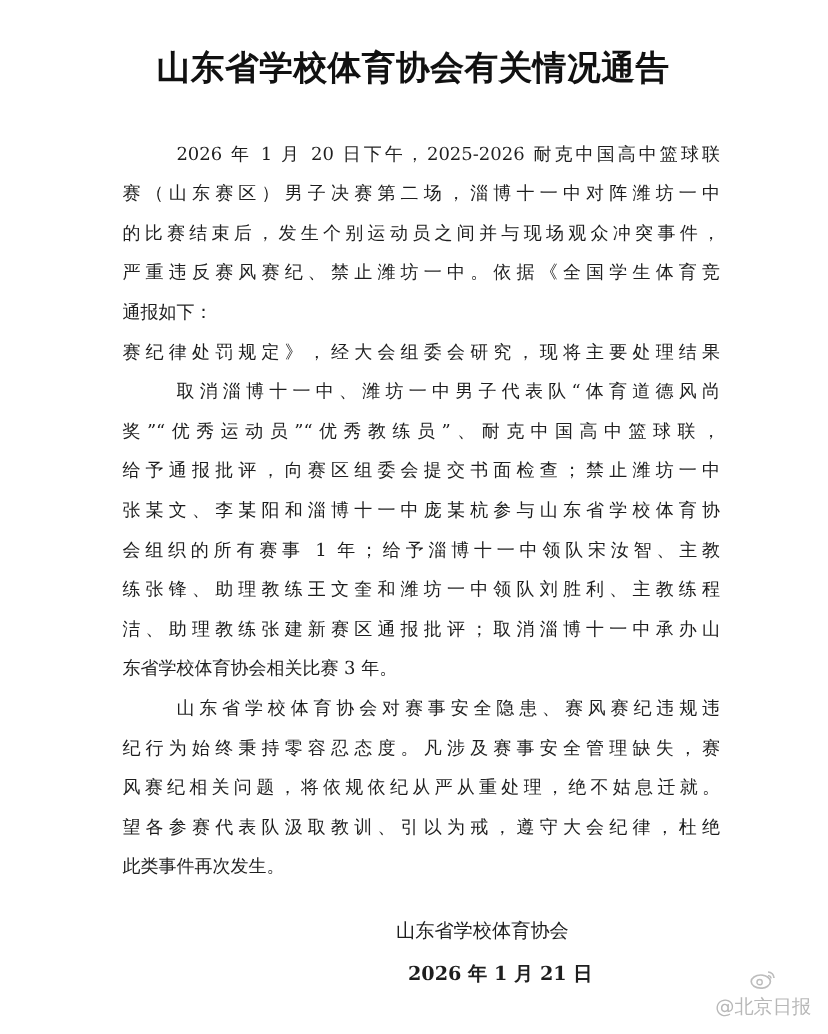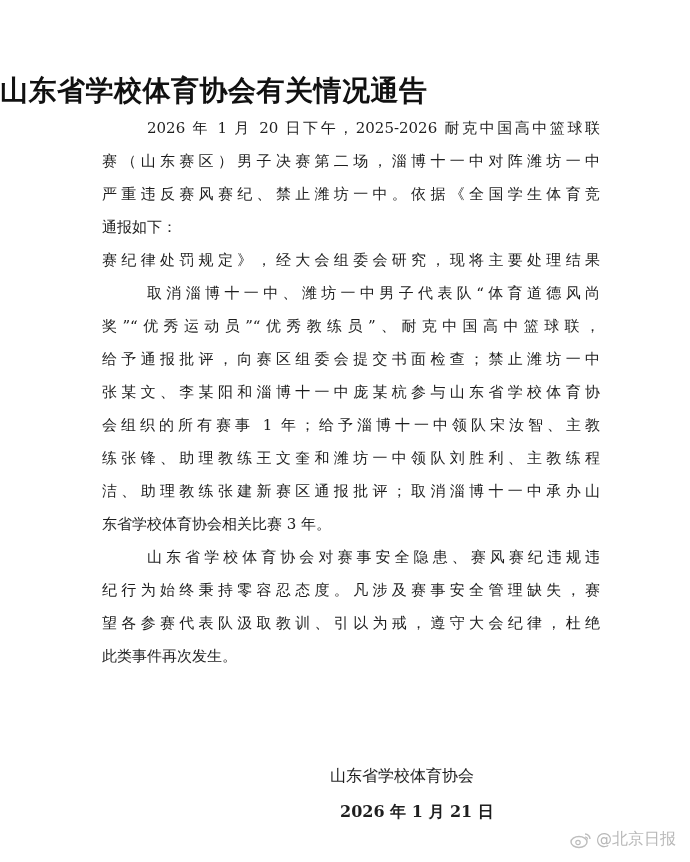--- a/index.html
+++ b/index.html
@@ -1,70 +1,72 @@
 <!DOCTYPE html>
 <html><head>
 <meta charset="utf-8">
 <style>
   html, body { margin: 0; padding: 0; }
   body {
     width: 690px; height: 862px; background: #ffffff; position: relative; overflow: hidden;
     font-family: "DejaVu Serif", "Liberation Serif", serif; color: #1e1e1e;
   }
   .title {
-    position: absolute; top: 38px; left: 0; width: 558px; text-align: left;
+    position: absolute; top: 38px; left: 0; width: 558px; text-align: right;
     font-family: "DejaVu Sans", "Liberation Sans", sans-serif;
-    font-weight: bold; font-size: 28px; letter-spacing: 0.5px; color: #111; margin-top: 34px;
+    font-weight: bold; font-size: 28px; letter-spacing: 0.5px; color: #111;
   }
   .body-text {
     position: absolute; left: 102px; top: 112px; width: 498px;
   }
   .line {
     height: 33px; line-height: 33px; font-size: 15px; white-space: nowrap;
     text-align: justify; text-align-last: justify; letter-spacing: 0px;
   }
   .line.last { text-align-last: left; }
   .line.indent { padding-left: 45px; }
   .signature {
     position: absolute; left: 330px; top: 758px;
     font-size: 16px; line-height: 36px; color: #1e1e1e;
   }
   .sig-date { padding-left: 10px; font-weight: bold; }
   .watermark {
     position: absolute; right: 14px; bottom: 12px; display: flex; align-items: center; gap: 4px;
-    font-family: "DejaVu Sans", "Liberation Sans", sans-serif; font-size: 16px; color: #b8b8b8;
+    font-family: "DejaVu Sans", "Liberation Sans", sans-serif; font-size: 16px; color: #b8b8b8; flex-direction: column;
   }
   .wm-icon svg { display: block; }
 </style>
 </head>
 <body>
 
 <div class="title">山东省学校体育协会有关情况通告</div>
 
 <div class="body-text">
   <div>
     <div class="line indent">2026 年 1 月 20 日下午，2025-2026 耐克中国高中篮球联</div>
     <div class="line">赛（山东赛区）男子决赛第二场，淄博十一中对阵潍坊一中</div>
+    <div class="line">的比赛结束后，发生个别运动员之间并与现场观众冲突事件，</div>
     <div class="line">严重违反赛风赛纪、禁止潍坊一中。依据《全国学生体育竞</div>
     <div class="line last">通报如下：</div>
     <div class="line">赛纪律处罚规定》，经大会组委会研究，现将主要处理结果</div>
   </div>
   <div>
     <div class="line indent">取消淄博十一中、潍坊一中男子代表队“体育道德风尚</div>
     <div class="line">奖”“优秀运动员”“优秀教练员”、耐克中国高中篮球联，</div>
     <div class="line">给予通报批评，向赛区组委会提交书面检查；禁止潍坊一中</div>
     <div class="line">张某文、李某阳和淄博十一中庞某杭参与山东省学校体育协</div>
     <div class="line">会组织的所有赛事 1 年；给予淄博十一中领队宋汝智、主教</div>
     <div class="line">练张锋、助理教练王文奎和潍坊一中领队刘胜利、主教练程</div>
     <div class="line">洁、助理教练张建新赛区通报批评；取消淄博十一中承办山</div>
     <div class="line last">东省学校体育协会相关比赛 3 年。</div>
   </div>
   <div>
     <div class="line indent">山东省学校体育协会对赛事安全隐患、赛风赛纪违规违</div>
     <div class="line">纪行为始终秉持零容忍态度。凡涉及赛事安全管理缺失，赛</div>
+    <div class="line">风赛纪相关问题，将依规依纪从严从重处理，绝不姑息迁就。</div>
     <div class="line">望各参赛代表队汲取教训、引以为戒，遵守大会纪律，杜绝</div>
     <div class="line last">此类事件再次发生。</div>
   </div>
 </div>
 
 <div class="signature">
   <div>山东省学校体育协会</div>
   <div class="sig-date">2026 年 1 月 21 日</div>
 </div>
 

